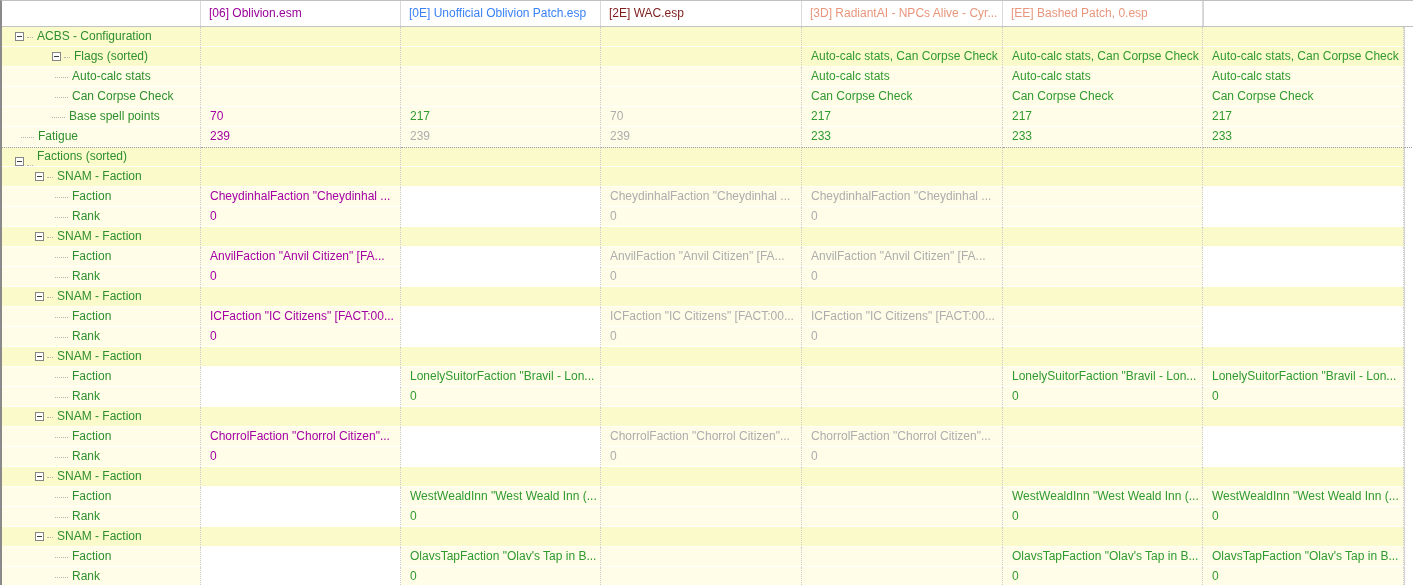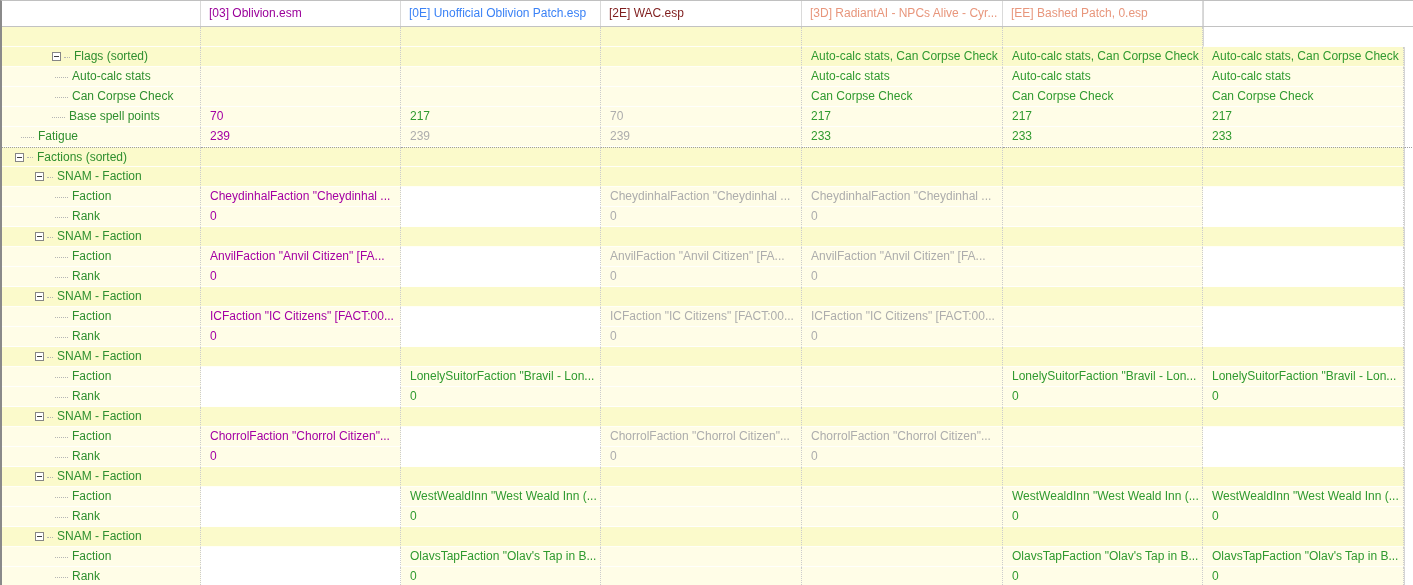--- a/index.html
+++ b/index.html
@@ -29,21 +29,21 @@
     position:relative;
     line-height:19px;padding-left:9px;
     border-right:1px dotted #cccccc;
     border-bottom:1px solid rgba(255,255,255,0.85);
     white-space:nowrap;overflow:hidden;
     box-sizing:border-box;
   }
   .bg-yl{background:#fffde7;}
   .bg-yg{background:#fbfacb;}
   .bg-w{background:#ffffff;}
-  .row.sep .cell{border-top:1px dotted #9e9e9e;}
+  .row.sep .cell{border-top:1px dotted #9e9e9e;align-items:flex-end;}
   .gutter{background:#ffffff;border-right:none;border-left:1px solid #d5d5d5;}
   .treecell{display:flex;align-items:center;}
   .expander{
     flex:0 0 auto;width:9px;height:9px;box-sizing:border-box;
     border:1px solid #868686;background:#ffffff;position:relative;margin-right:3px;
   }
   .expander::after{
     content:"";position:absolute;left:1px;right:1px;top:3px;height:1px;background:#404040;
   }
   .stub{flex:0 0 auto;height:1px;border-bottom:1px dotted #b5b5b5;margin-right:4px;}
@@ -54,29 +54,34 @@
   .t-green{color:#2f9a2f;}
   .t-gray{color:#adadad;}
 </style>
 </head>
 <body>
 
 <div class="app">
   <div class="hrow cols">
     <div class="hcell"></div>
 
-    <div class="hcell" style="color: rgb(154, 0, 154);">[03] Oblivion.esm</div>
+    <div class="hcell" style="color: rgb(154, 0, 154);">[06] Oblivion.esm</div>
       <div class="hcell" style="color: #3b82f6;">[0E] Unofficial Oblivion Patch.esp</div>
       <div class="hcell" style="color: #7f1d1d;">[2E] WAC.esp</div>
       <div class="hcell" style="color: rgb(232, 150, 124);">[3D] RadiantAI - NPCs Alive - Cyr...</div>
       <div class="hcell" style="color: rgb(232, 150, 124);">[EE] Bashed Patch, 0.esp</div>
       <div class="hcell gutter"></div>
   </div>
   <div>
       <div class="row cols">
+        <div class="cell treecell bg-yg" style="padding-left: 13px;">
+          <span class="expander"></span>
+          <span class="stub w6"></span>
+          <span class="treelabel">ACBS - Configuration</span>
+        </div>
         <div class="cell bg-yg"></div>
         <div class="cell bg-yg"></div>
         <div class="cell bg-yg"></div>
         <div class="cell bg-yg"></div>
         <div class="cell bg-yg"></div>
         <div class="cell bg-yg"></div>
         <div class="cell gutter bg-w"></div>
       </div>
       <div class="row cols">
         <div class="cell treecell bg-yg" style="padding-left: 50px;">

